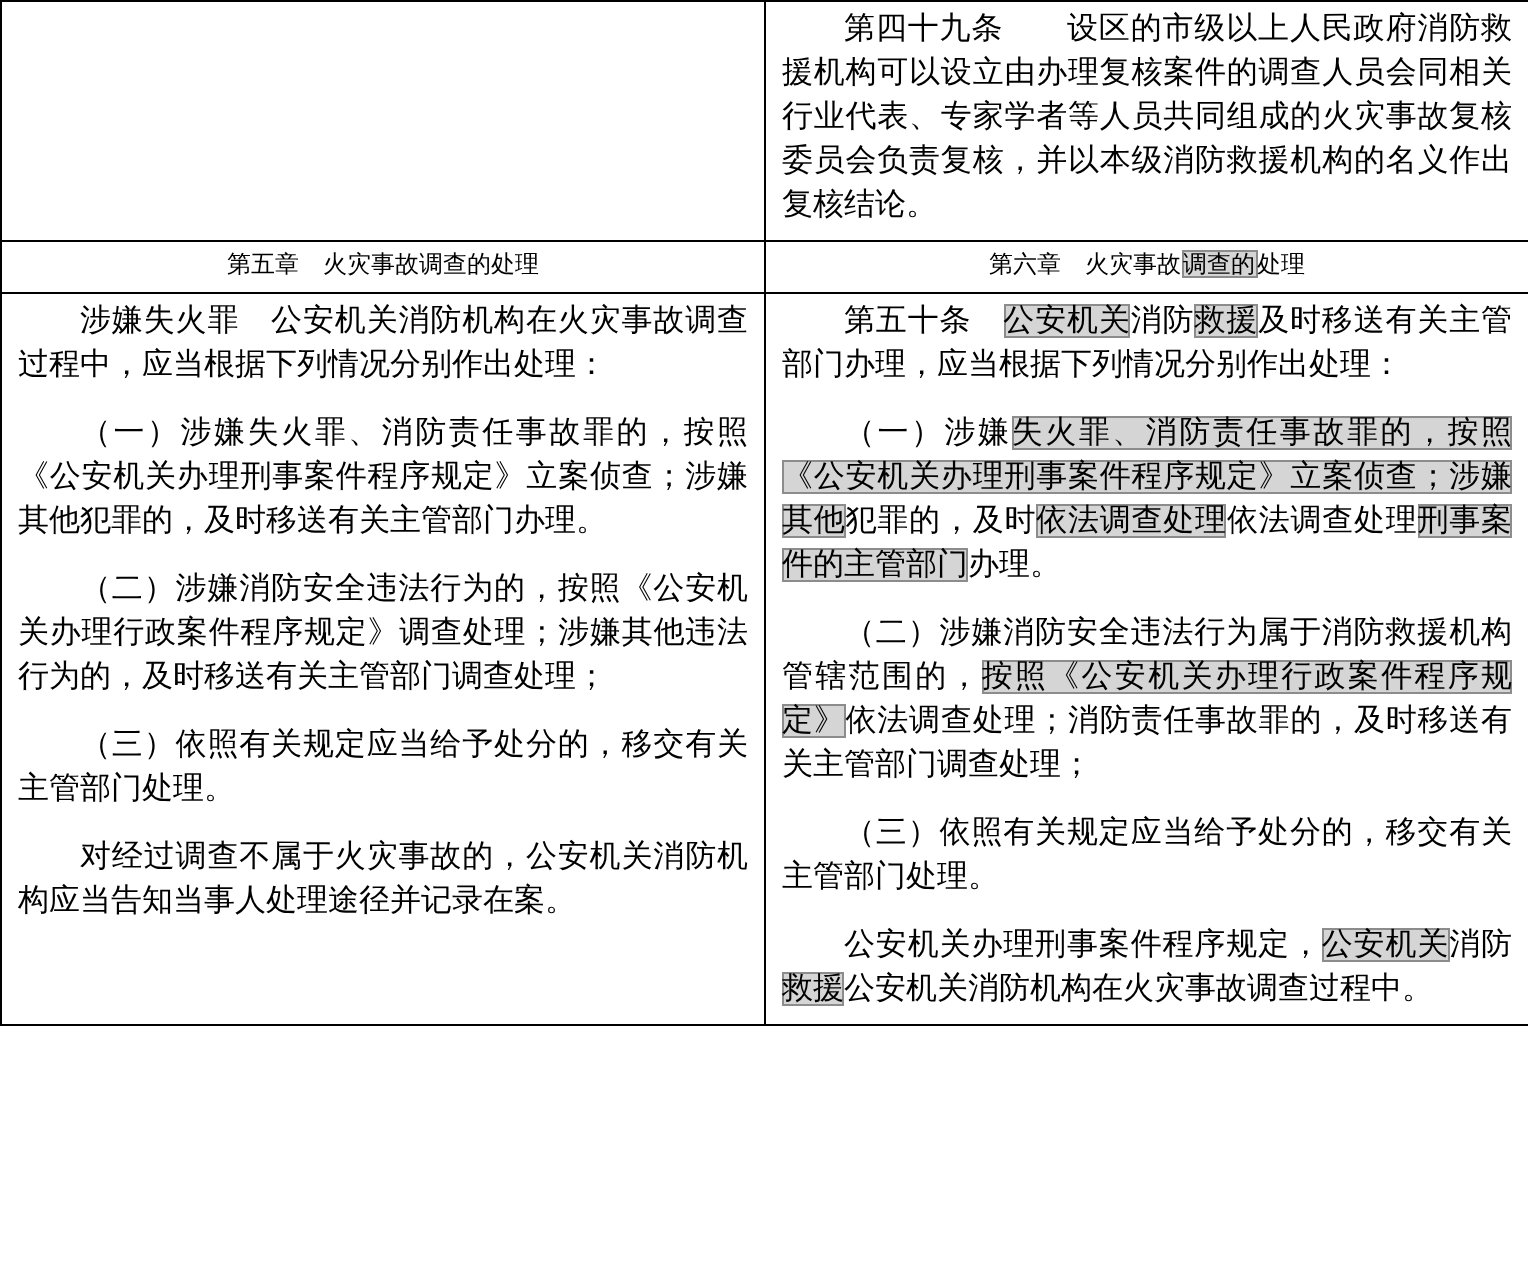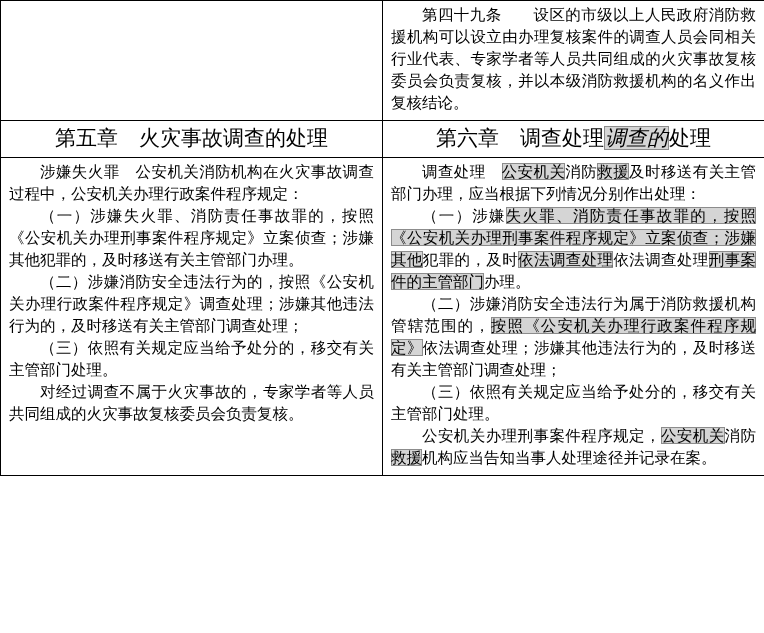--- a/index.html
+++ b/index.html
@@ -36,73 +36,73 @@
     font-size: 15.5px;
     line-height: 1.42;
     text-align: justify;
     text-justify: inter-ideograph;
   }
   .blank {
     background: #ffffff;
   }
   .chapter {
     text-align: center;
-    font-size: 21px;
+    font-size: 12px;
     padding: 4px 6px 5px 6px;
     line-height: 1.3;
   }
   p {
     margin: 0;
     text-indent: 2em;
   }
-  p + p { margin-top: 0px; }
+  p + p { margin-top: 12px; }
   .hl {
     background: #d5d5d5;
     box-shadow: 0 0 0 1px #8c8c8c inset;
   }
   .nohl { background: transparent; }
-  .chapter .hl { padding: 0 1px; font-style: italic; }
+  .chapter .hl { padding: 0 1px; }
 </style>
 </head>
 <body>
 
 <div class="page">
   <table class="doc">
     <tbody>
       <tr>
         <td class="col-left blank"></td>
         <td class="col-right">
           <div class="cellpad">
               <p><span class="nohl">第四十九条</span><span class="nohl">　　设区的市级以上人民政府消防救援机构可以设立由办理复核案件的调查人员会同相关行业代表、专家学者等人员共同组成的火灾事故复核委员会负责复核，并以本级消防救援机构的名义作出复核结论。</span></p>
             </div>
         </td>
       </tr>
       <tr>
         <td class="col-left">
           <div class="chapter"><span class="nohl">第五章　火灾事故调查的处理</span></div>
         </td>
         <td class="col-right">
-          <div class="chapter"><span class="nohl">第六章　调查处理</span><span class="hl">调查的</span><span class="nohl">处理</span></div>
+          <div class="chapter"><span class="nohl">第六章　火灾事故</span><span class="hl">调查的</span><span class="nohl">处理</span></div>
         </td>
       </tr>
       <tr>
         <td class="col-left">
           <div class="cellpad">
-              <p><span class="nohl">涉嫌失火罪</span><span class="nohl">　公安机关消防机构在火灾事故调查过程中，公安机关办理行政案件程序规定：</span></p>
+              <p><span class="nohl">涉嫌失火罪</span><span class="nohl">　公安机关消防机构在火灾事故调查过程中，应当根据下列情况分别作出处理：</span></p>
               <p><span class="nohl">（一）涉嫌失火罪、消防责任事故罪的，按照《公安机关办理刑事案件程序规定》立案侦查；涉嫌其他犯罪的，及时移送有关主管部门办理。</span></p>
               <p><span class="nohl">（二）涉嫌消防安全违法行为的，按照《公安机关办理行政案件程序规定》调查处理；涉嫌其他违法行为的，及时移送有关主管部门调查处理；</span></p>
               <p><span class="nohl">（三）依照有关规定应当给予处分的，移交有关主管部门处理。</span></p>
-              <p><span class="nohl">对经过调查不属于火灾事故的，专家学者等人员共同组成的火灾事故复核委员会负责复核。</span></p>
+              <p><span class="nohl">对经过调查不属于火灾事故的，公安机关消防机构应当告知当事人处理途径并记录在案。</span></p>
             </div>
         </td>
         <td class="col-right">
           <div class="cellpad">
-              <p><span class="nohl">调查处理</span><span class="nohl">　</span><span class="hl">公安机关</span><span class="nohl">消防</span><span class="hl">救援</span><span class="nohl">及时移送有关主管部门办理，应当根据下列情况分别作出处理：</span></p>
+              <p><span class="nohl">第五十条</span><span class="nohl">　</span><span class="hl">公安机关</span><span class="nohl">消防</span><span class="hl">救援</span><span class="nohl">及时移送有关主管部门办理，应当根据下列情况分别作出处理：</span></p>
               <p><span class="nohl">（一）涉嫌</span><span class="hl">失火罪、消防责任事故罪的，按照《公安机关办理刑事案件程序规定》立案侦查；涉嫌其他</span><span class="nohl">犯罪的，及时</span><span class="hl">依法调查处理</span><span class="nohl">依法调查处理</span><span class="hl">刑事案件的主管部门</span><span class="nohl">办理。</span></p>
-              <p><span class="nohl">（二）涉嫌消防安全违法行为属于消防救援机构管辖范围的，</span><span class="hl">按照《公安机关办理行政案件程序规定》</span><span class="nohl">依法调查处理；涉嫌其他违法行为的，及时移送有关主管部门调查处理；</span></p>
+              <p><span class="nohl">（二）涉嫌消防安全违法行为属于消防救援机构管辖范围的，</span><span class="hl">按照《公安机关办理行政案件程序规定》</span><span class="nohl">依法调查处理；消防责任事故罪的，及时移送有关主管部门调查处理；</span></p>
               <p><span class="nohl">（三）依照有关规定应当给予处分的，移交有关主管部门处理。</span></p>
-              <p><span class="nohl">公安机关办理刑事案件程序规定，</span><span class="hl">公安机关</span><span class="nohl">消防</span><span class="hl">救援</span><span class="nohl">机构应当告知当事人处理途径并记录在案。</span></p>
+              <p><span class="nohl">公安机关办理刑事案件程序规定，</span><span class="hl">公安机关</span><span class="nohl">消防</span><span class="hl">救援</span><span class="nohl">公安机关消防机构在火灾事故调查过程中。</span></p>
             </div>
         </td>
       </tr>
     </tbody>
   </table>
 </div>
 
 </body></html>

